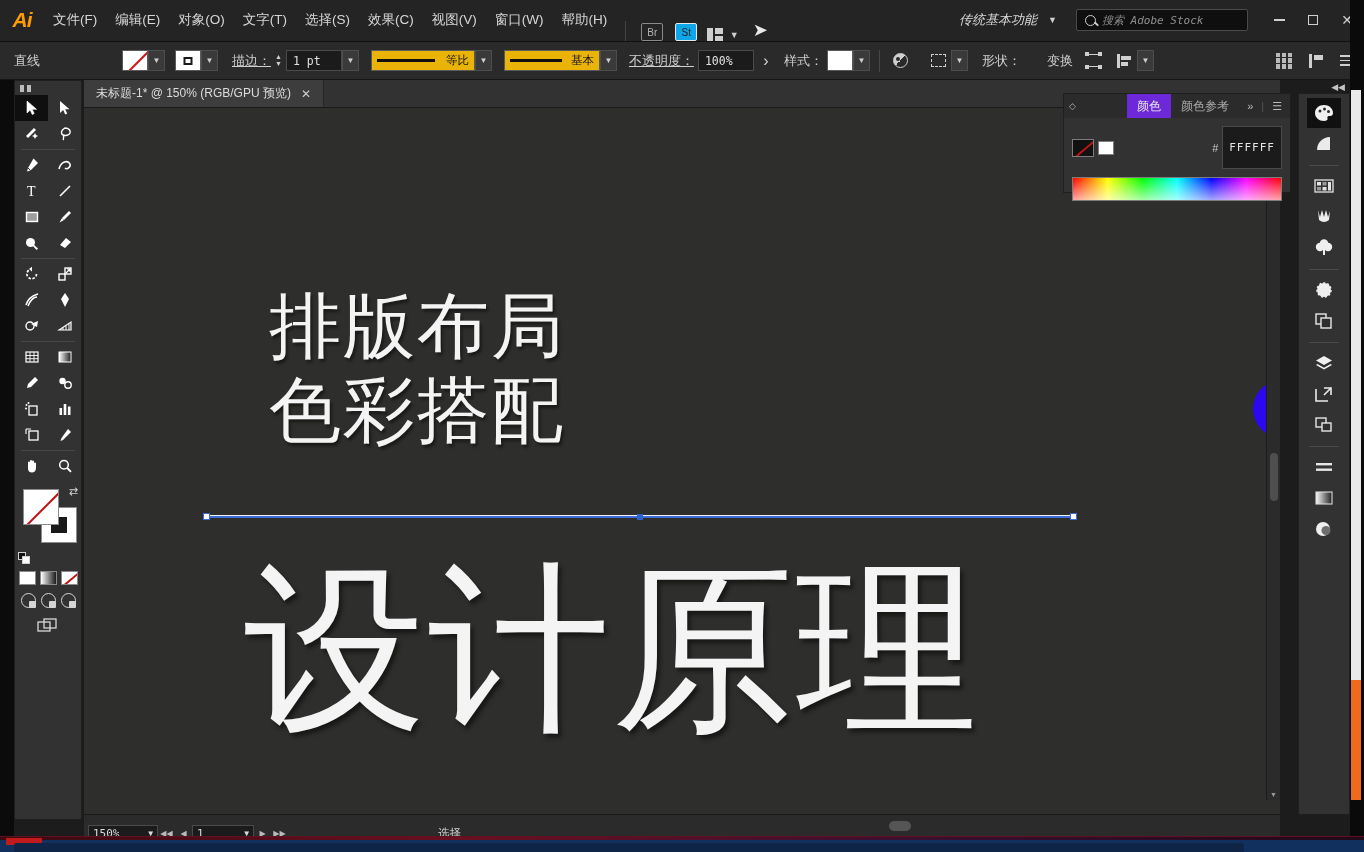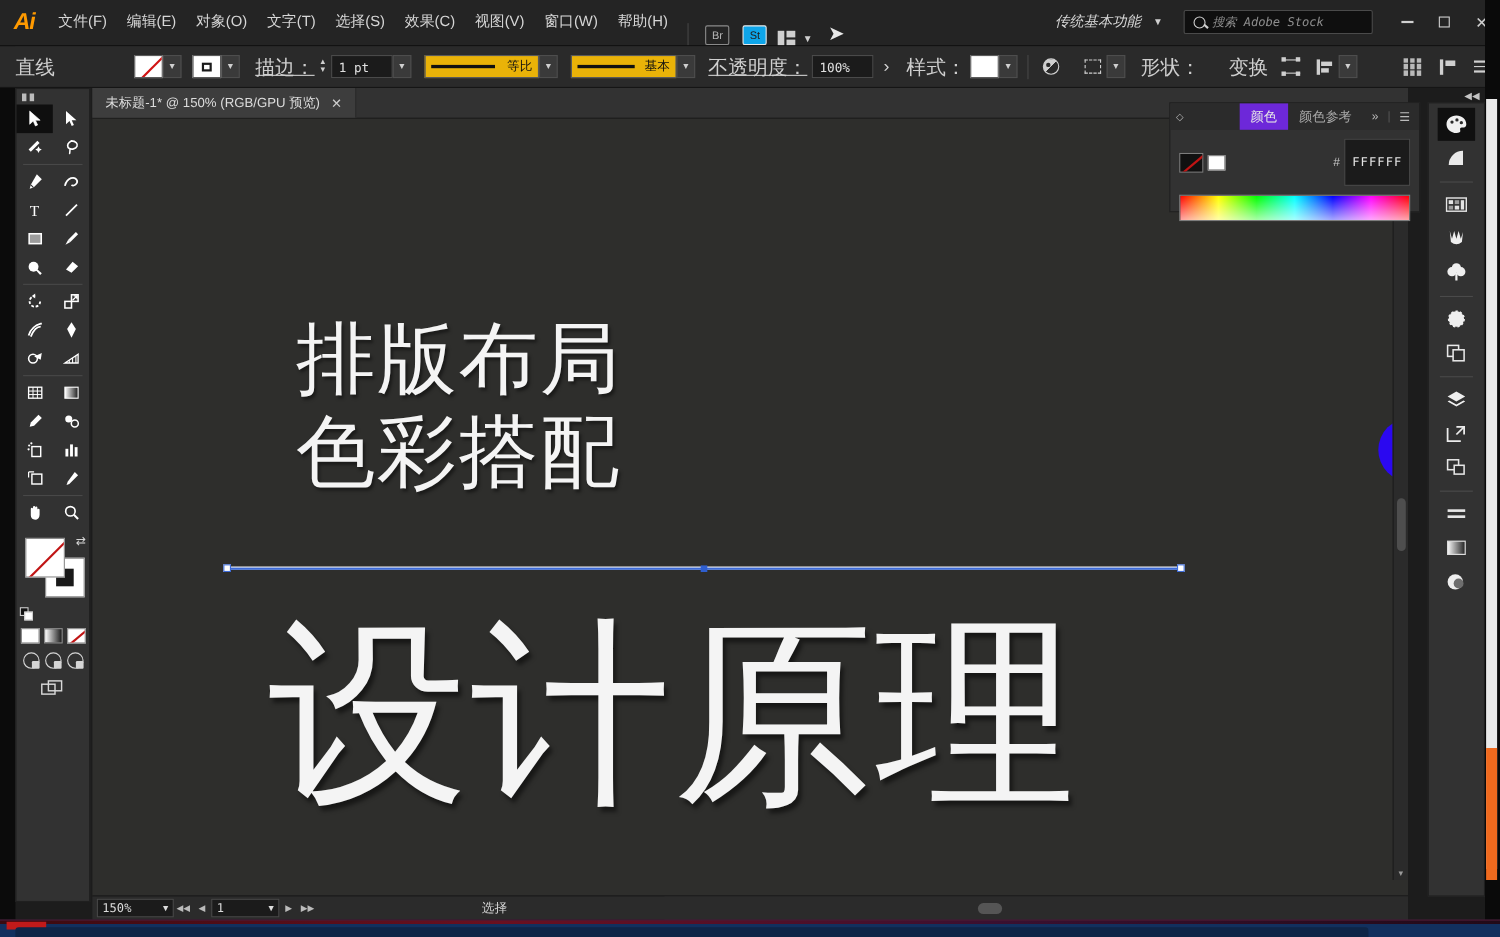--- a/index.html
+++ b/index.html
@@ -65,21 +65,21 @@
           color: #d0d0d0; font-size: 14px; }
   .min-glyph { width: 11px; height: 1.5px; background: #d0d0d0; }
   .max-glyph { width: 10px; height: 10px; border: 1.5px solid #d0d0d0; }
 
   
   .controlbar {
     position: absolute; left: 0; top: 42px; width: 1364px; height: 38px;
     background: #2a2a2a; border-bottom: 1px solid #151515;
     display: flex; align-items: center; padding-left: 14px; gap: 0;
   }
-  .cb-label { color: #cfcfcf; font-size: 18px; white-space: nowrap; }
+  .cb-label { color: #cfcfcf; font-size: 13px; white-space: nowrap; }
   .cb-label.u { text-decoration: underline; }
   .swatch-box {
     width: 26px; height: 21px; background: #fff; border: 1px solid #5a5a5a;
     position: relative; overflow: hidden;
   }
   .swatch-none:after {
     content: ""; position: absolute; left: -4px; top: 50%; width: 38px; height: 2px;
     background: #d01414; transform: rotate(-45deg); transform-origin: center;
   }
   .swatch-stroke-inner {
@@ -222,21 +222,21 @@
   }
 
   
   .vscroll { position: absolute; right: 0; top: 0; width: 14px; height: 692px; background: #2b2b2b; border-left: 1px solid #1c1c1c;}
   .vscroll .thumb { position: absolute; left: 3px; top: 345px; width: 8px; height: 48px; background: #4e4e4e; border-radius: 4px; }
   .vscroll .arrowup, .vscroll .arrowdn { position: absolute; left: 3px; color: #9a9a9a; font-size: 7px; }
   .vscroll .arrowup { top: 2px; } .vscroll .arrowdn { bottom: 2px; }
 
   
   .statusbar {
-    position: absolute; left: 84px; top: 814px; width: 1196px; height: 22px;
+    position: absolute; left: 84px; top: 814px; width: 1196px; height: 38px;
     background: #2b2b2b; border-top: 1px solid #1a1a1a;
     display: flex; align-items: center; gap: 0; padding-left: 4px;
   }
   .zoomsel {
     display: flex; align-items: center; justify-content: space-between;
     width: 70px; height: 17px; background: #1b1b1b; border: 1px solid #4a4a4a;
     color: #dcdcdc; font-size: 11px; padding: 0 4px; font-family: "DejaVu Sans Mono", monospace;
   }
   .navbtn { width: 17px; height: 18px; display: flex; align-items: center; justify-content: center; color: #bbb; font-size: 8px;}
   .pagesel {

